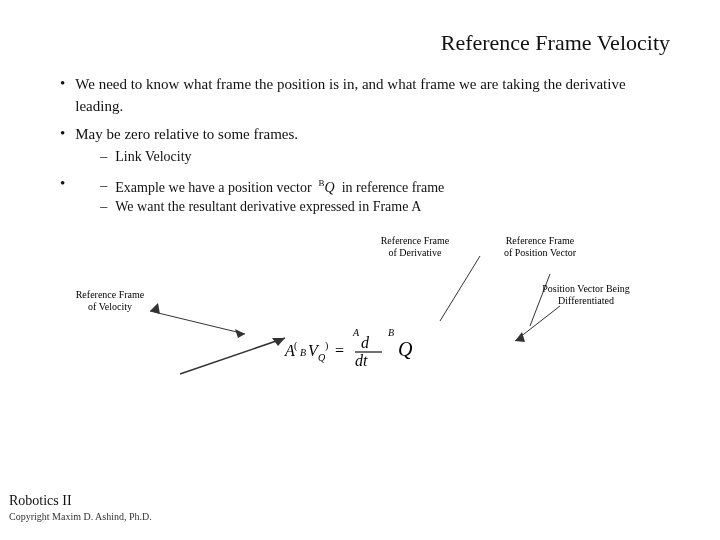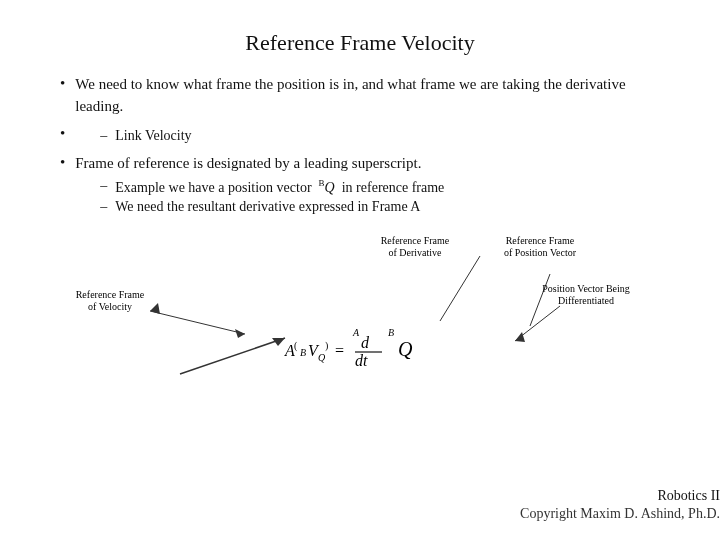--- a/index.html
+++ b/index.html
@@ -13,21 +13,21 @@
       overflow: hidden;
       position: relative;
     }
     .slide {
       width: 720px;
       height: 540px;
       padding: 30px 50px 20px 50px;
       position: relative;
     }
     .title {
-      text-align: center;
+      text-align: right;
       font-size: 22px;
       font-weight: normal;
       margin-bottom: 18px;
     }
     .bullets {
       list-style: none;
       margin-left: 10px;
     }
     .bullet-item {
       display: flex;
@@ -61,69 +61,69 @@
       position: relative;
       width: 100%;
       height: 185px;
       margin-top: 8px;
     }
     .footer {
       position: absolute;
       bottom: 18px;
       left: 9px;
       right: 0;
-      text-align: right;
+      text-align: left;
     }
     .footer-title {
       font-size: 14px;
       margin-bottom: 2px;
     }
     .footer-copy {
-      font-size: 14px;
+      font-size: 10px;
       color: #333;
     }
   </style>
 </head>
 <body>
 
 <div class="slide">
 
   <h1 class="title">Reference Frame Velocity</h1>
 
   <ul class="bullets">
 
     <li class="bullet-item">
       <span class="bullet-dot">•</span>
       <span class="bullet-text">We need to know what frame the position is in, and what frame we are taking the derivative leading.</span>
     </li>
 
     <li class="bullet-item">
       <span class="bullet-dot">•</span>
       <div>
+        <span class="bullet-text">May be zero relative to some frames.</span>
         <ul class="sub-bullets">
           <li class="sub-bullet-item">
             <span class="sub-dash">–</span>
             <span>Link Velocity</span>
           </li>
         </ul>
       </div>
     </li>
 
     <li class="bullet-item">
       <span class="bullet-dot">•</span>
       <div>
-        <span class="bullet-text">Frame of reference is designated by a leading superscript.</span>
         <ul class="sub-bullets">
           <li class="sub-bullet-item">
             <span class="sub-dash">–</span>
             <span>Example we have a position vector &nbsp;<sup style="font-size:9px">B</sup><em>Q</em>&nbsp; in reference frame</span>
           </li>
           <li class="sub-bullet-item">
             <span class="sub-dash">–</span>
-            <span>We need the resultant derivative expressed in Frame A</span>
+            <span>We want the resultant derivative expressed in Frame A</span>
           </li>
         </ul>
       </div>
     </li>
   </ul>
 
   <div class="diagram-area">
 
     <svg width="620" height="185" style="position:absolute; left:0; top:0;">
 

